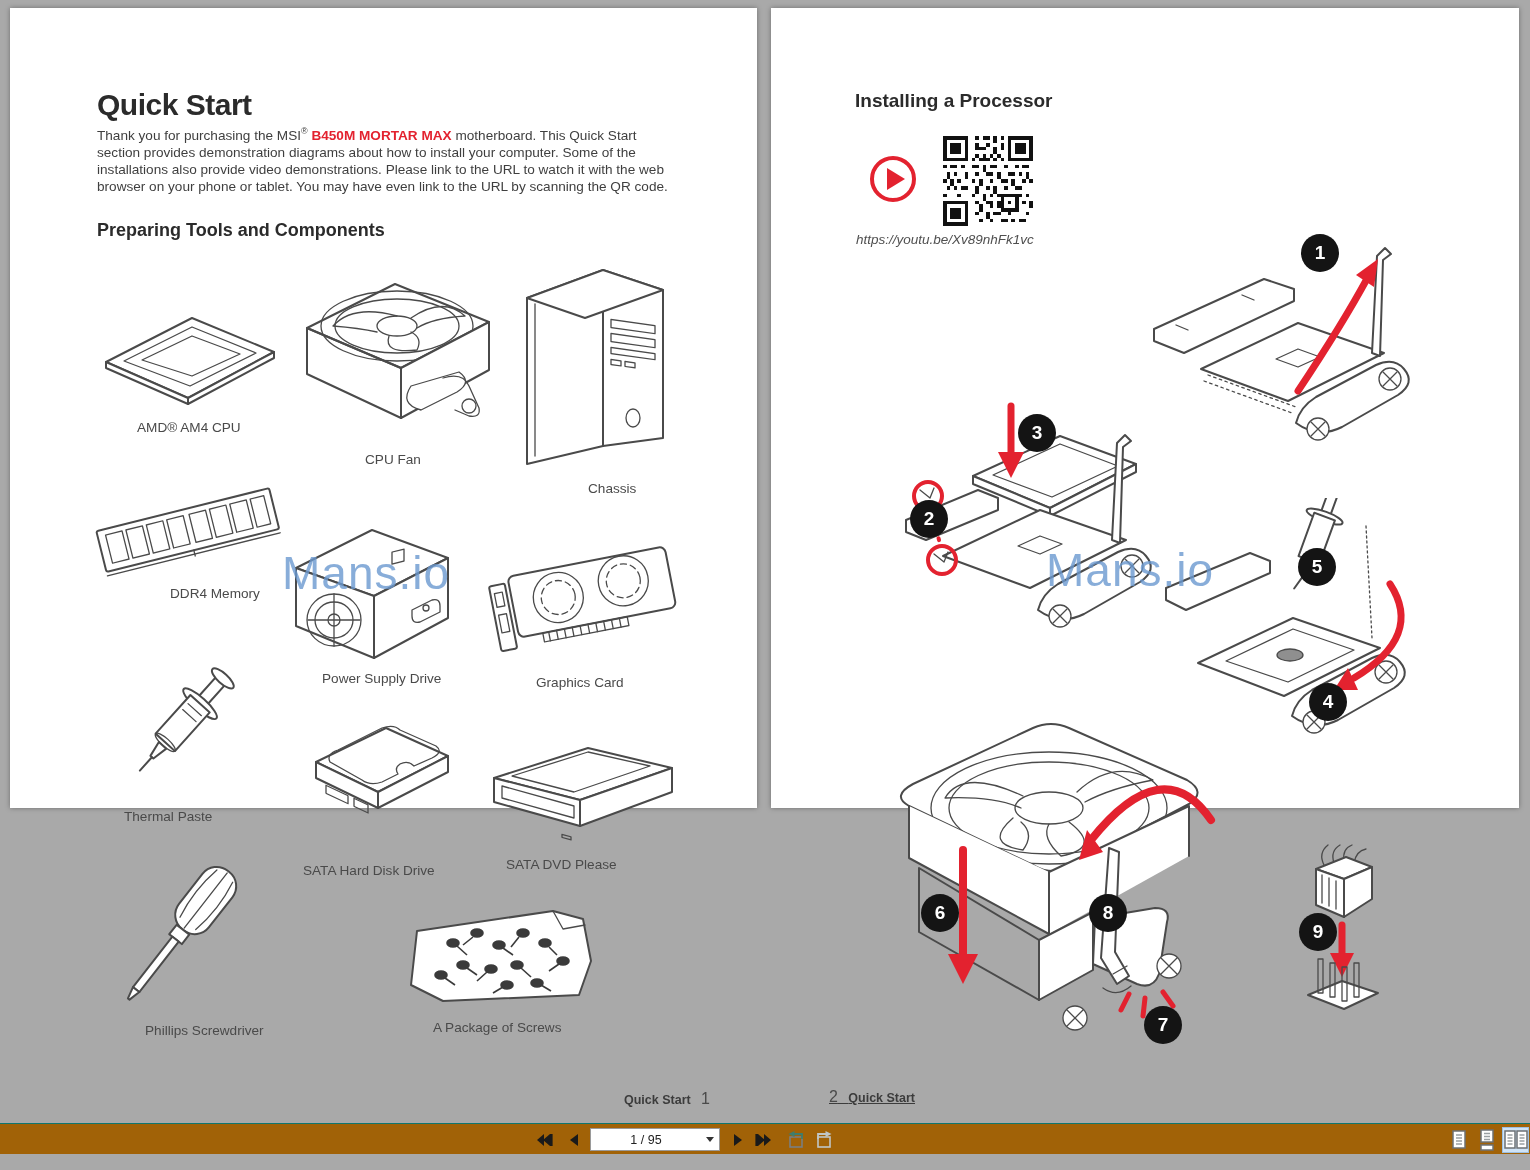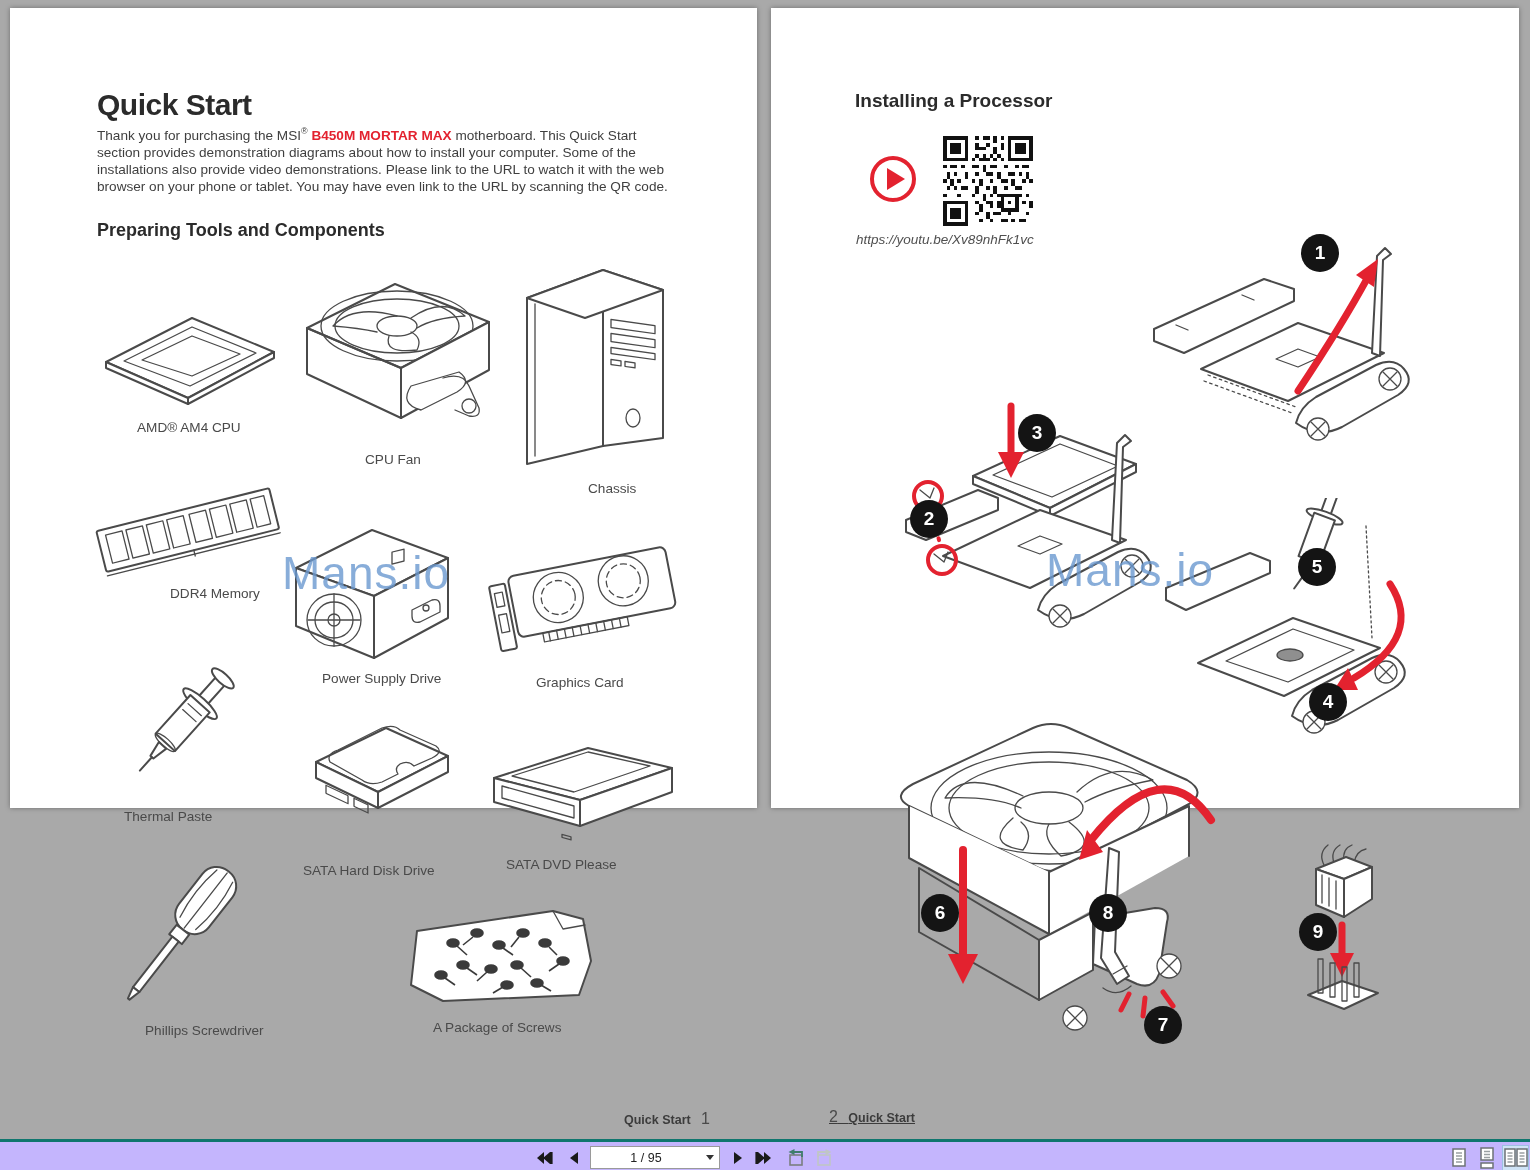--- a/index.html
+++ b/index.html
@@ -23,38 +23,38 @@
   .art { position:absolute; }
   .art svg { display:block; width:100%; height:100%; }
   .lineart { stroke:#4a4a4a; fill:none; stroke-width:2; stroke-linejoin:round; stroke-linecap:round; }
   .lineart-thin { stroke:#4a4a4a; fill:none; stroke-width:1.3; stroke-linejoin:round; stroke-linecap:round; }
   .fillwhite { fill:#ffffff; }
   .red-stroke { stroke:#e3222f; fill:none; stroke-linecap:round; }
   .red-fill { fill:#e3222f; stroke:none; }
 
   .watermark { position:absolute; font-size:46px; color:rgba(106,152,207,0.8); letter-spacing:1px; pointer-events:none; }
 
-  .footer { position:absolute; font-size:12.5px; color:#3c3c3c;margin-top:20px; }
+  .footer { position:absolute; font-size:12.5px; color:#3c3c3c; }
   .footer .ftitle { font-weight:bold; }
   .footer .fnum { font-size:16px; font-weight:normal; color:#4a4a4a; }
 
   .step-circle { position:absolute; width:38px; height:38px; border-radius:50%;
                  background:#141414; color:#fff; font-size:19px; font-weight:bold;
                  display:flex; align-items:center; justify-content:center; }
 
   .video-url { position:absolute; font-size:13.5px; font-style:italic; color:#4f4f4f; }
 
   .play-btn { position:absolute; width:46px; height:46px; border-radius:50%; border:4px solid #e3222f;
               display:flex; align-items:center; justify-content:center; background:#fff; }
   .play-btn .tri { width:0; height:0; border-left:18px solid #e3222f; border-top:11px solid transparent;
                    border-bottom:11px solid transparent; margin-left:5px; }
 
   
-  #toolbar { position:absolute; left:0; bottom:0; width:1530px; height:31px;
-             background:#c4b5fd; border-top:3px solid #0f766e; }
+  #toolbar { position:absolute; left:0; bottom:16px; width:1530px; height:31px;
+             background:#a16207; border-top:1px solid #0f766e; }
   .tb-btn { position:absolute; top:5px; width:22px; height:22px; display:flex;
             align-items:center; justify-content:center; cursor:default; }
   #page-box { position:absolute; left:590px; top:4px; width:130px; height:23px; background:#fff;
               border:1px solid #9a9a9a; display:flex; align-items:center; }
   #page-box input { flex:1; border:none; outline:none; text-align:center; font-size:12.5px;
                     color:#222; font-family:"Liberation Sans", sans-serif; background:transparent; width:100px;}
   #page-box .caret-zone { width:18px; height:100%; display:flex; align-items:center; justify-content:center; }
   #page-box .caret { width:0; height:0; border-left:4px solid transparent; border-right:4px solid transparent;
                      border-top:5px solid #333; }
   .viewmode { position:absolute; top:4px; width:25px; height:24px; display:flex; align-items:center; justify-content:center; }

